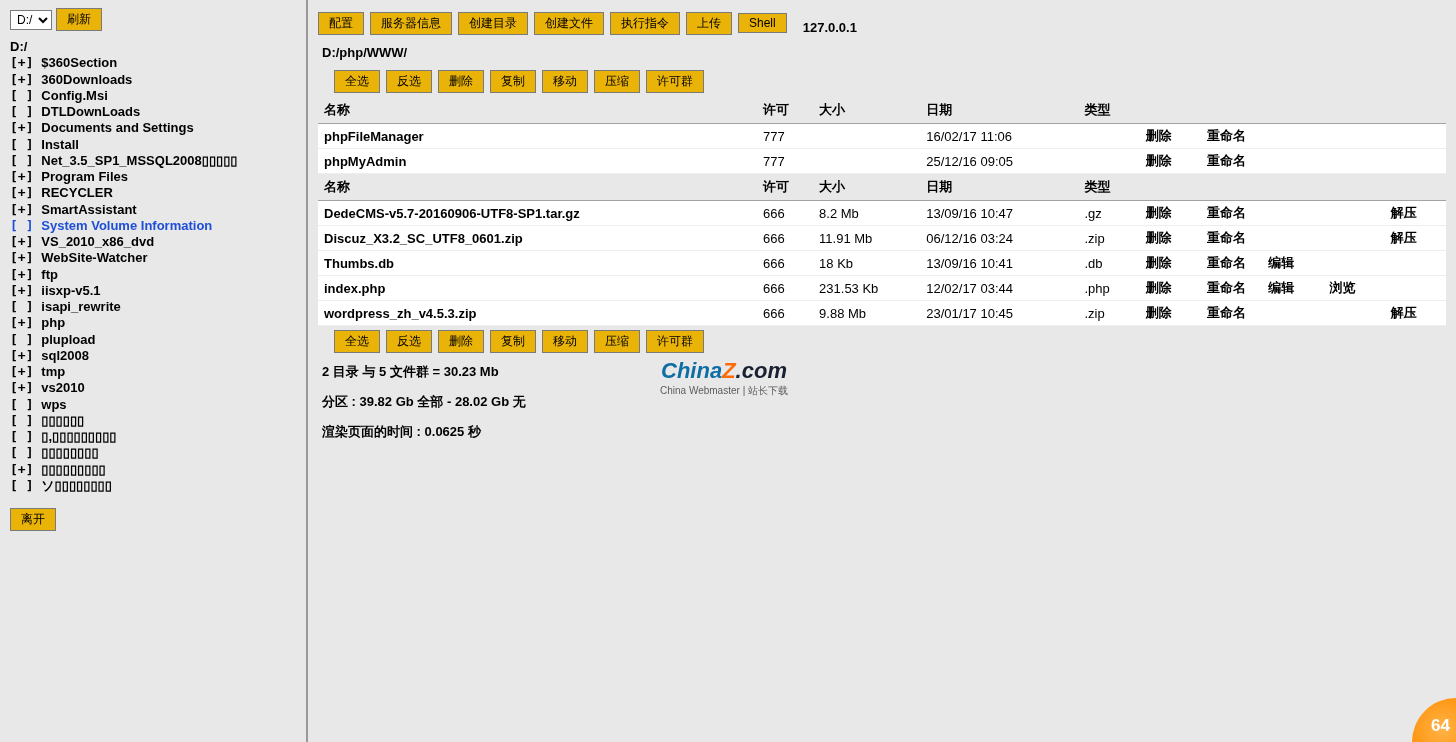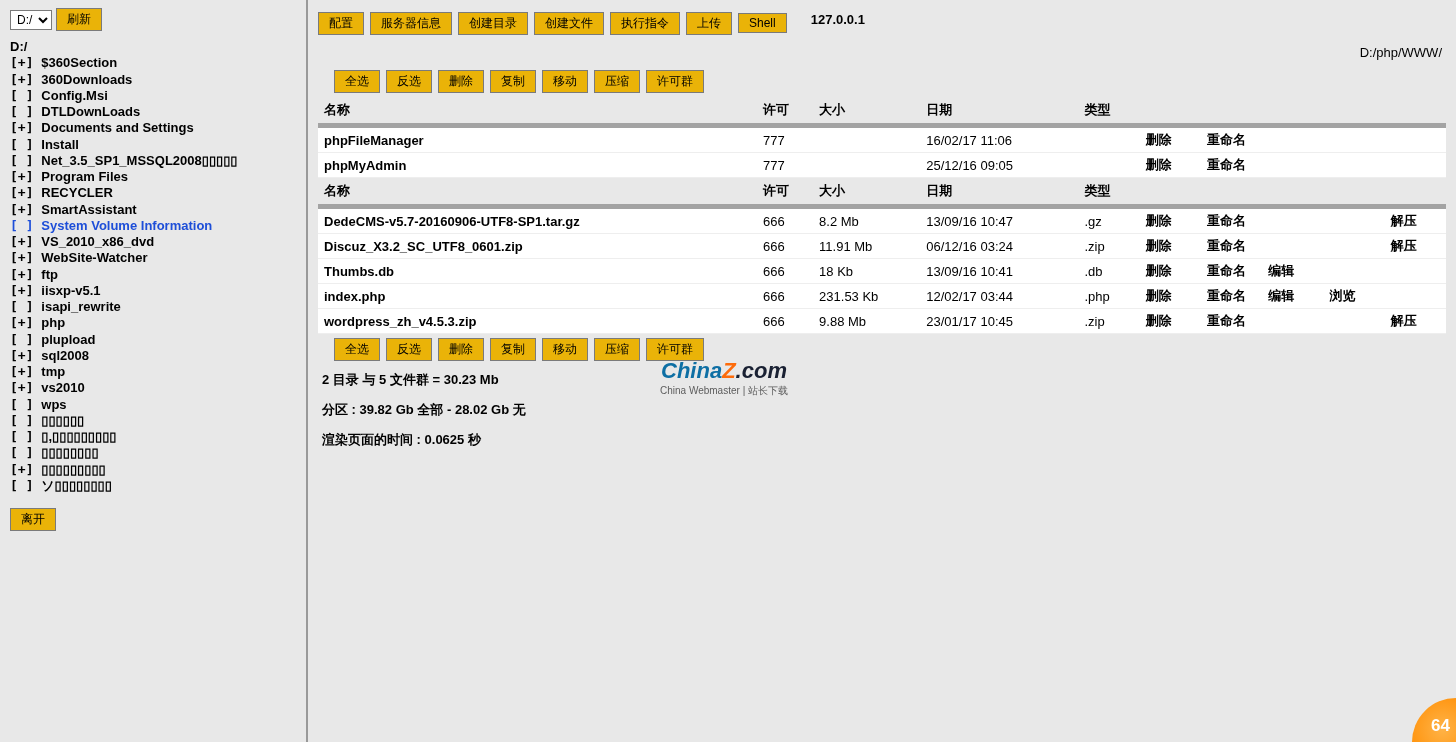--- a/index.html
+++ b/index.html
@@ -50,49 +50,48 @@
     .tree-item .prefix { font-family: monospace; }
     .depart-btn { margin-top: 14px; }
     .main {
       flex: 1;
       background: #e8e8e8;
       padding: 8px 10px;
       overflow: auto;
     }
     .toolbar {
       display: flex;
-      align-items: flex-start;
-      gap: 14px;
+      align-items: flex-end;
+      gap: 6px;
       padding: 4px 0;
       flex-wrap: wrap;
     }
     .ip-text { font-weight: bold; margin-left: 4px; }
     .breadcrumb {
-      font-weight: normal;
+      font-weight: bold;
       padding: 6px 4px;
-      text-align: right;
     }
     .action-bar {
       display: flex;
       gap: 6px;
       padding: 4px 16px;
       flex-wrap: wrap;
     }
     table {
       width: 100%;
       border-collapse: collapse;
       background: #fff;
       font-size: 13px;
     }
     th {
       background: #e8e8e8;
       text-align: left;
       padding: 4px 6px;
       font-weight: bold;
-      border-bottom: 5px solid #a3a3a3;
+      border-bottom: 1px solid #a3a3a3;
     }
     td {
       padding: 3px 6px;
       border-bottom: 1px solid #eee;
     }
     td.name-cell { font-weight: bold; }
     td.action-cell { font-weight: bold; cursor: pointer; width: 60px; }
     td.type-cell { width: 60px; }
     .summary-line {
       font-weight: bold;

